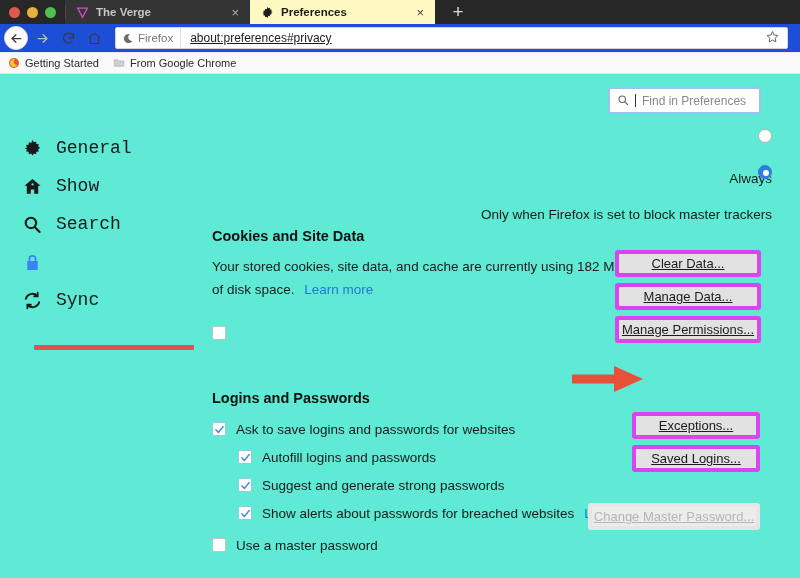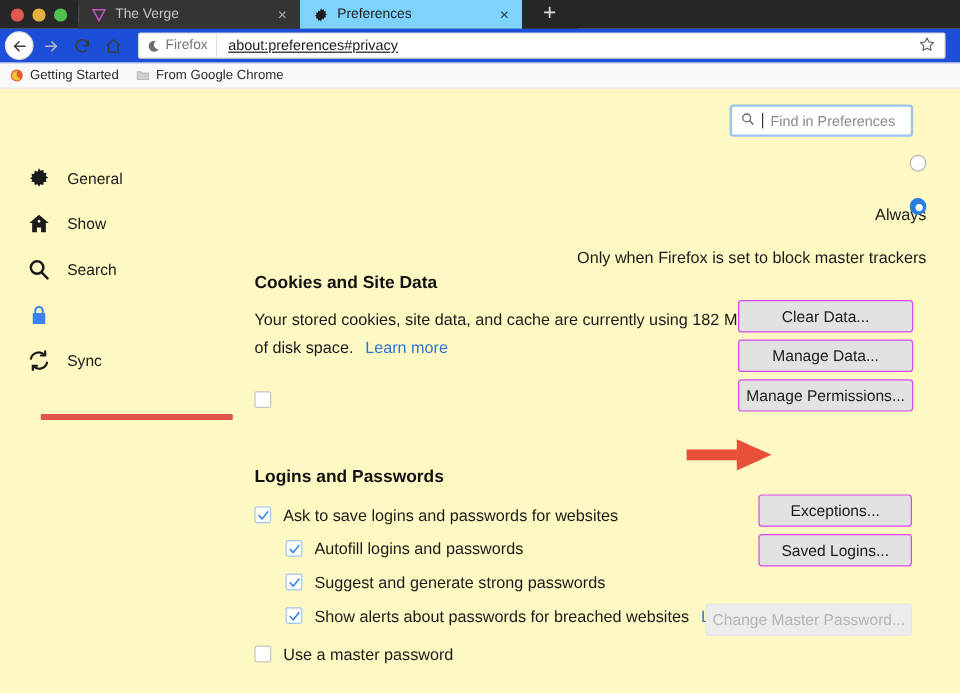--- a/index.html
+++ b/index.html
@@ -27,22 +27,22 @@
     display: flex; align-items: center; gap: 7px;
     padding: 0 9px 0 11px;
     min-width: 185px; max-width: 190px;
     position: relative;
     font-size: 11.5px;
   }
   .tab.inactive { background: #343434; color: #c6c6c6; }
   .tab.inactive::before {
     content:""; position:absolute; left:0; top:5px; bottom:5px; width:1px; background:#4a4a4a;
   }
-  .tab.active { background: #7dd3fc; color: #1c1c1c; justify-content: center; }
-  .tab-title { flex: 1; white-space: nowrap; overflow: hidden; text-overflow: ellipsis; }
+  .tab.active { background: #fef9c3; color: #1c1c1c; justify-content: center; }
+  .tab-title { flex: 1; white-space: nowrap; overflow: hidden; text-overflow: ellipsis; font-weight: bold; }
   .tab-close { font-size: 13px; opacity: .85; line-height: 1; padding: 0 2px; }
   .verge-logo { width: 13px; height: 13px; display:block; }
   .gear-tab { width: 13px; height: 13px; display:block; }
   .newtab {
     width: 46px; display:flex; align-items:center; justify-content:center;
     color: #d8d8d8; font-size: 19px; font-weight: 300; background:#272727;
   }
 
   
   .navbar {
@@ -77,38 +77,39 @@
   .bmbar {
     position: absolute; top: 53px; left: 0; width: 800px; height: 21px;
     background: #f9f9f9; display:flex; align-items:center; gap: 14px;
     padding-left: 8px; border-bottom: 1px solid #e6e6e6;
     font-size: 11px; color: #2b2b2b;
   }
   .bm { display:flex; align-items:center; gap:5px; }
   .bm-ico { width: 12px; height: 12px; display:block; }
 
   
-  .content { position:absolute; top: 74px; left:0; width:800px; height:504px; background:#fef9c3; }
+  .content { position:absolute; top: 74px; left:0; width:800px; height:504px; background:#5eead4; }
 
   .searchwrap { position:absolute; top: 13px; right: 39px; }
   .searchbox {
     width: 153px; height: 27px;
     border: 2px solid #9cc2ee; border-radius: 3px; background:#fff;
     display:flex; align-items:center; padding: 0 7px; gap: 6px;
   }
   .search-ico { width: 12px; height: 12px; color:#666; }
   .caret { width:1px; height:13px; background:#333; }
   .ph { font-size: 12px; color: #8a8a8a; }
 
   
   .sidebar { position:absolute; top: 55px; left: 22px; width: 180px; }
   .side-item {
     display:flex; align-items:center; gap: 13px;
-    height: 38px; color: #1a1a1a; font-size: 13px;
+    height: 38px; color: #1a1a1a; font-size: 18px;
     position: relative;
+    font-family: Liberation Mono, monospace;
   }
   .side-ico { width: 21px; height: 21px; display:flex; align-items:center; justify-content:center; }
   .side-item.selected { color: #3b6ecc; }
   .side-item.selected .side-ico svg { color: #3b83f0; }
   .redline {
     position:absolute; left: 12px; top: 216px; width: 160px; height: 5px;
     background: #e0544a; border-radius: 1px;
   }
 
   
@@ -136,25 +137,26 @@
   .cbx-row.indent { padding-left: 26px; }
   .cbx {
     width: 14px; height: 14px; border:1px solid #c3c3c3; border-radius:2px; background:#fff;
     flex:none; display:flex; align-items:center; justify-content:center;
   }
   .cbx.on { border-color:#9fc4ea; }
   .cbx.on svg { color:#3b88e8; }
   .cbx-label { font-size: 13.5px; color:#1b1b1b; }
 
   .btn {
-    background:#e2e2e2; border:1px solid #d946ef; border-radius:3px;
+    background:#e2e2e2; border:4px solid #d946ef; border-radius:3px;
     font-size: 13px; color:#1b1b1b;
     height: 27px; padding: 0 1px;
     display:flex; align-items:center; justify-content:center;
     white-space: nowrap;
+    text-decoration: underline;
   }
   .btn.disabled { background:#ececec; border-color:#e6e6e6; color:#b5b5b5; }
   .btncol { position:absolute; display:flex; flex-direction:column; gap: 6px; align-items:stretch; }
 
   
   .arrow { position:absolute; left: 572px; top: 290px; width: 72px; height: 30px; }
 </style>
 </head>
 <body>
 

